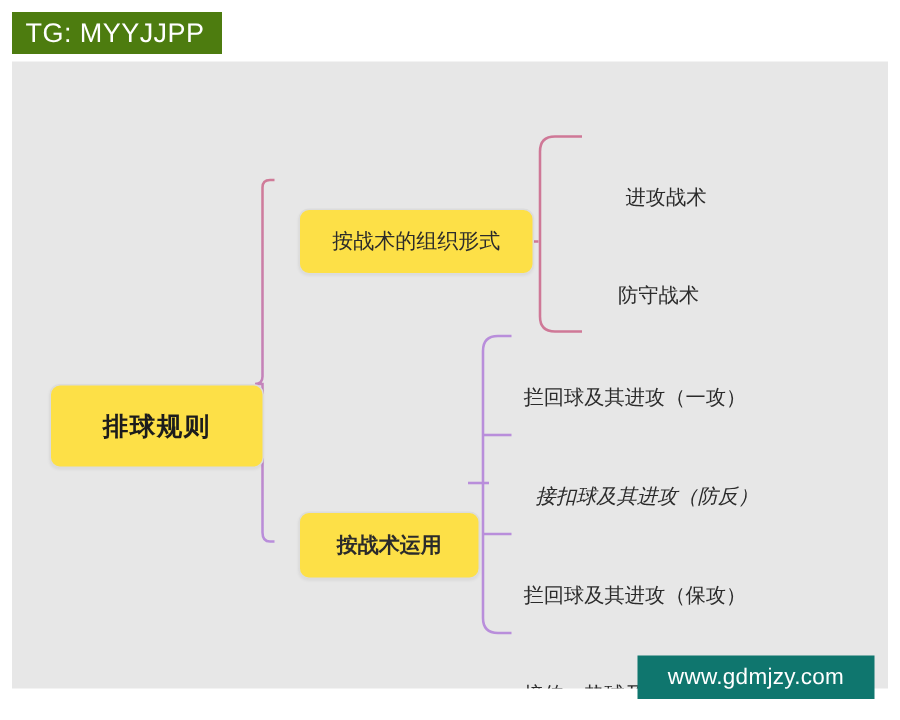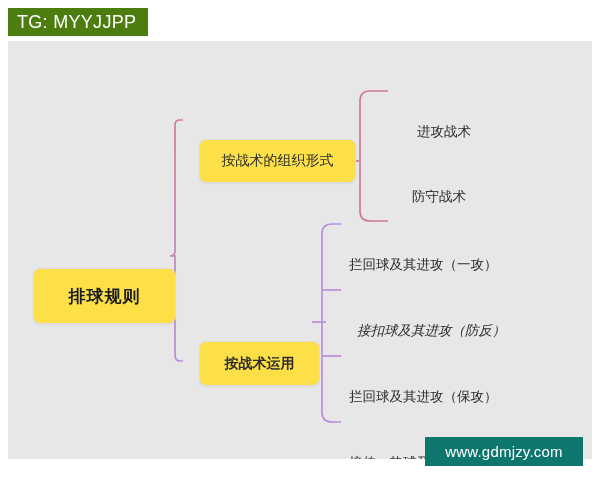--- a/index.html
+++ b/index.html
@@ -58,21 +58,21 @@
 
   .node-boxed {
     background: #fde047;
     border: 1px solid #dcdcdc;
     border-radius: 7px;
     box-shadow: 0 1px 2px rgba(0,0,0,0.05);
   }
 
   .node-root {
     left: 25px;
-    top: 227px;
+    top: 215px;
     width: 143px;
     height: 56px;
     justify-content: center;
     font-size: 17px;
     font-weight: bold;
     letter-spacing: 1px;
     color: #1c1c1c;
   }
 
   .node-b1 {

